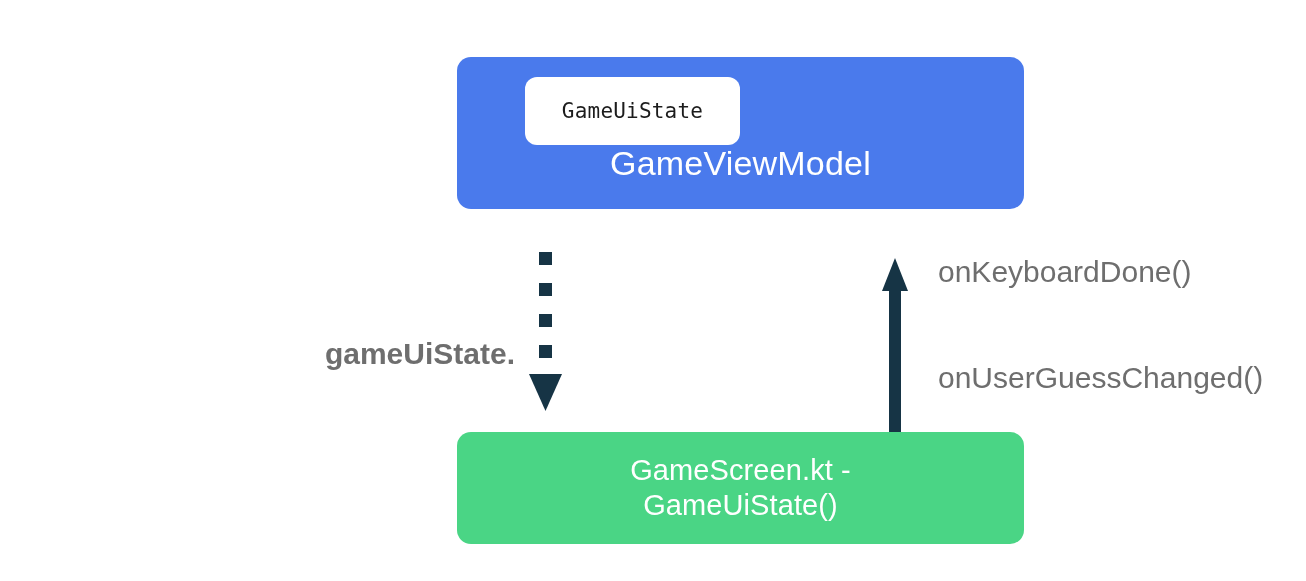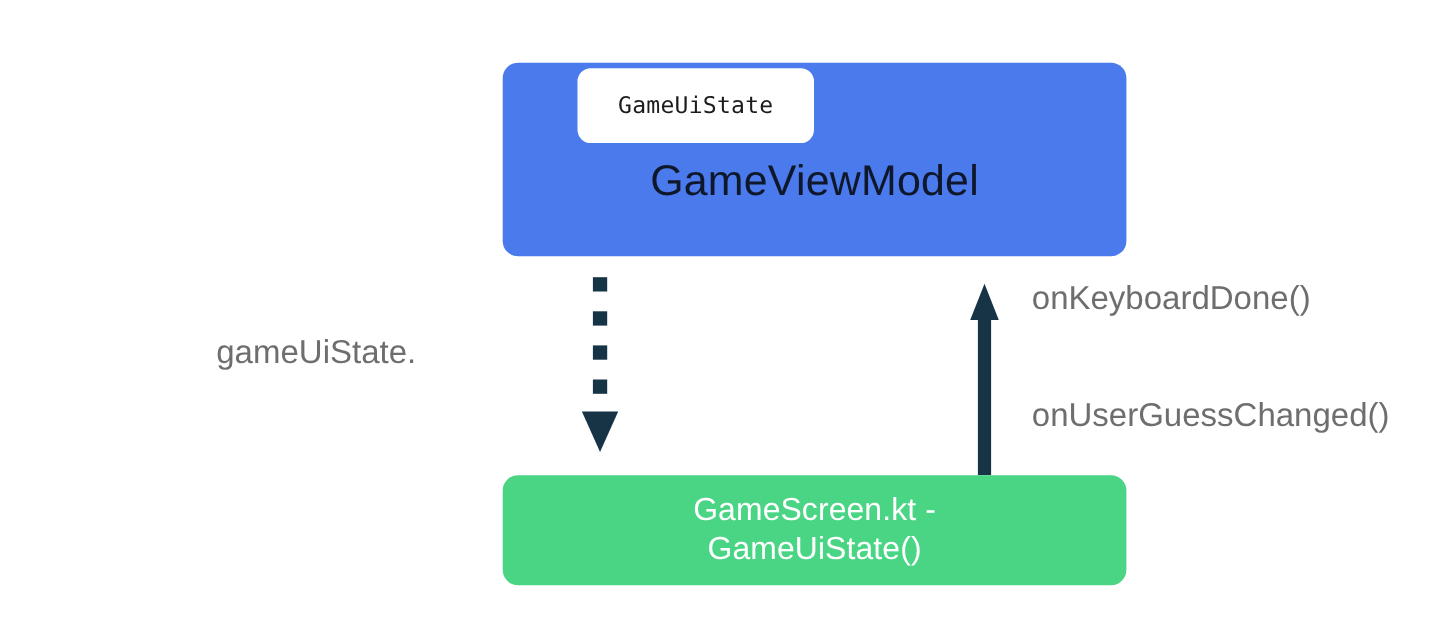--- a/index.html
+++ b/index.html
@@ -27,24 +27,24 @@
     box-sizing: border-box;
     display: flex;
     flex-direction: column;
     align-items: center;
   }
 
   #viewmodel-node {
     left: 457px;
     top: 57px;
     width: 567px;
-    height: 176px;
+    height: 152px;
     background: #4a7aec;
     justify-content: flex-start;
-    padding-top: 5px;
+    padding-top: 20px;
   }
 
   .chip {
     background: #ffffff;
     border-radius: 12px;
     width: 215px;
     height: 68px;
     display: flex;
     align-items: center;
     justify-content: center;
@@ -55,33 +55,32 @@
   }
   .chip-label {
     font-family: "DejaVu Sans Mono", "Liberation Mono", monospace;
     font-size: 21px;
     color: #1c1c1c;
     letter-spacing: 0.2px;
     white-space: nowrap;
   }
 
   #viewmodel-title {
-    margin-top: 14px;
-    font-size: 39px;
-    color: #0f172a;
+    font-size: 34px;
+    color: #ffffff;
     letter-spacing: 0.2px;
     line-height: 1.1;
     white-space: nowrap;
   }
 
   #screen-node {
     left: 457px;
     top: 432px;
     width: 567px;
-    height: 100px;
+    height: 112px;
     background: #4ad585;
     justify-content: center;
   }
   #screen-title {
     font-size: 29px;
     color: #ffffff;
     text-align: center;
     line-height: 1.22;
     letter-spacing: 0.1px;
   }
@@ -89,23 +88,24 @@
   
   .edge-label {
     position: absolute;
     color: #6e6e6e;
     font-size: 30px;
     line-height: 1.18;
     white-space: pre;
   }
   #label-state-read {
     left: 60px;
-    top: 232px;
+    top: 265px;
     width: 455px;
-    text-align: center;
+    text-align: right;
+    font-weight: bold;
   }
   #label-userguess-read {
     left: 60px;
     top: 357px;
     width: 455px;
     text-align: right;
   }
   #label-keyboard-done {
     left: 938px;
     top: 254px;

